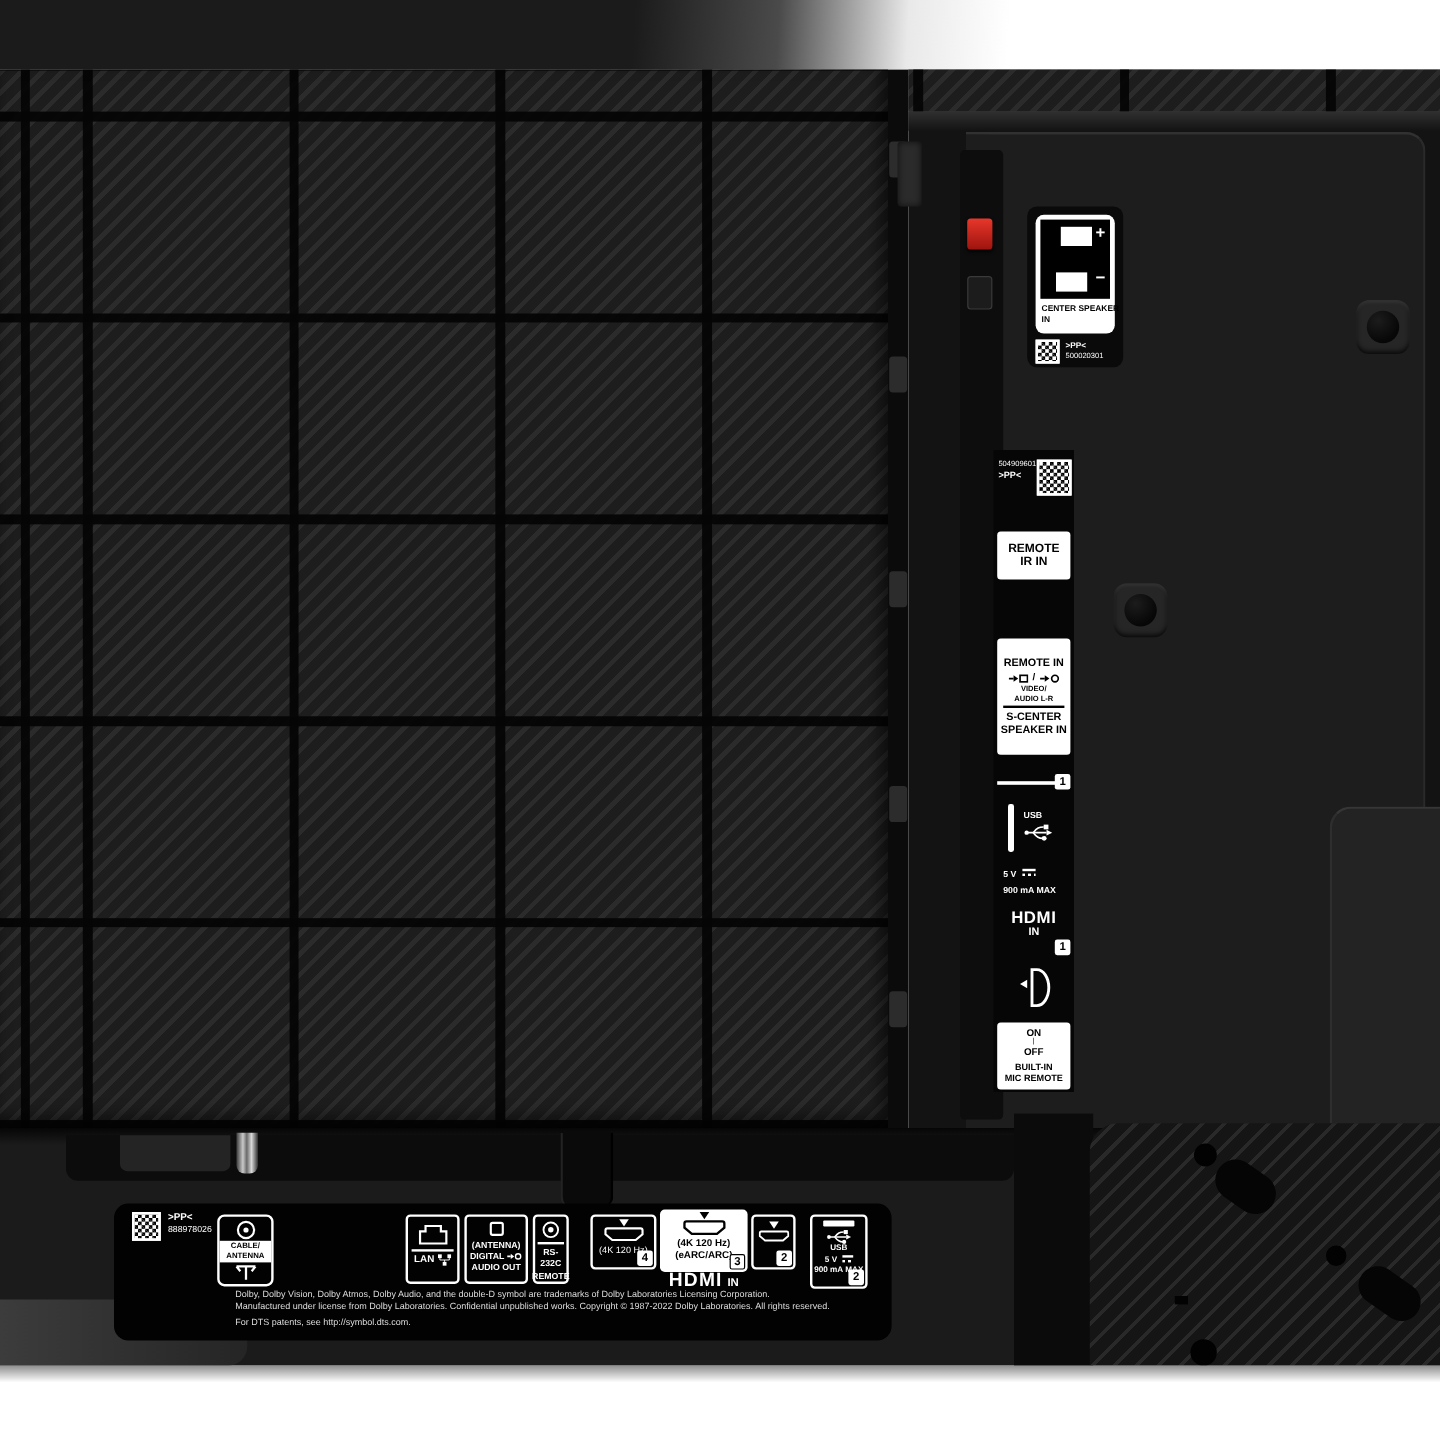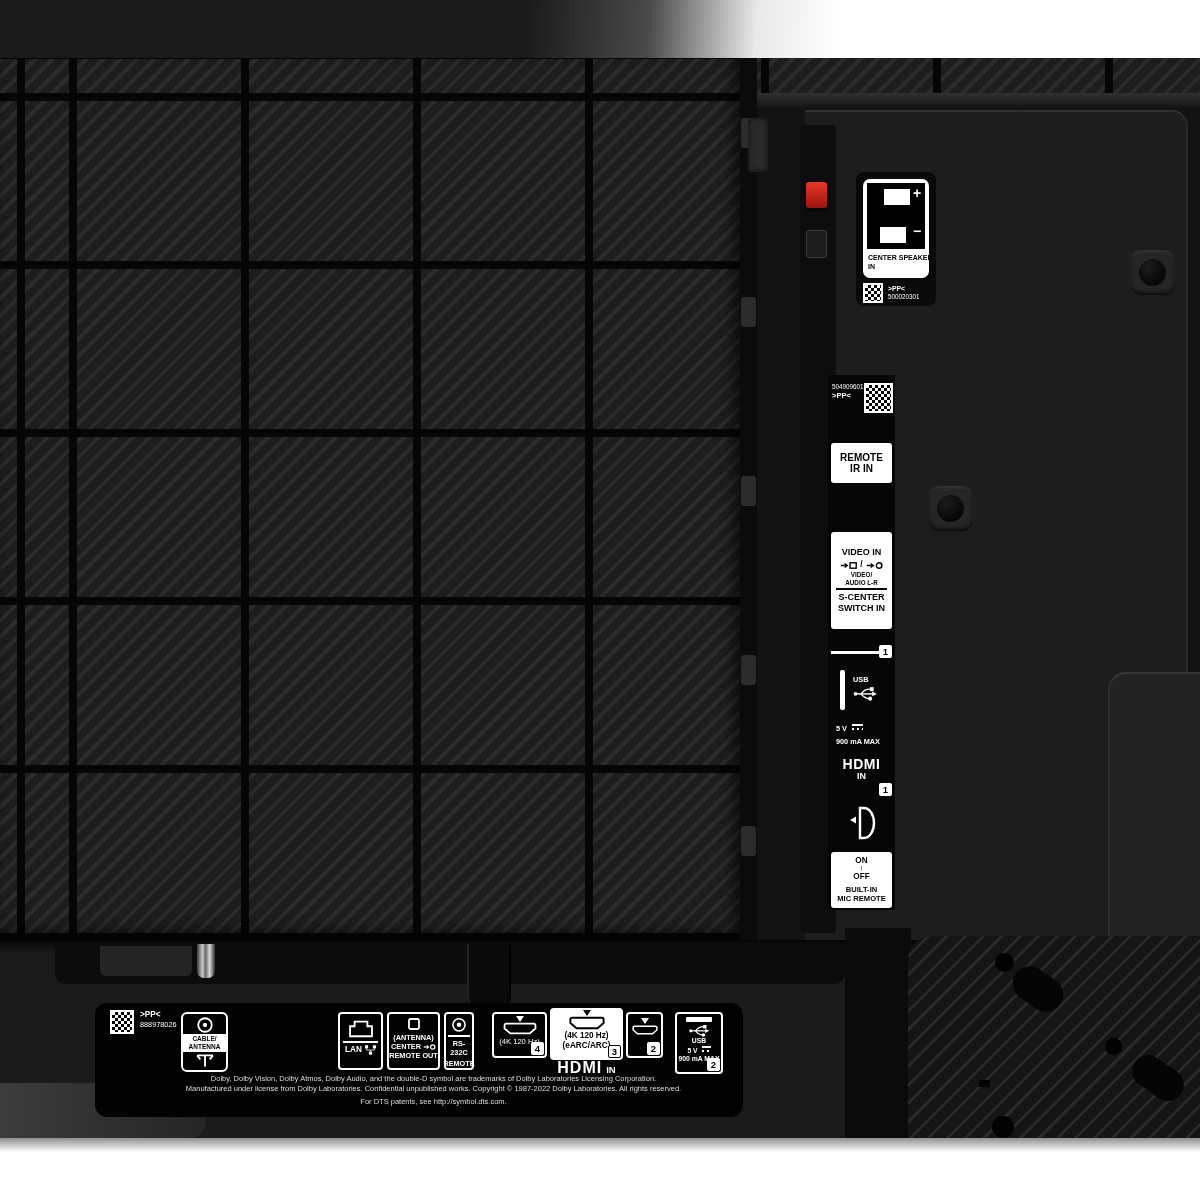--- a/index.html
+++ b/index.html
@@ -118,39 +118,39 @@
       </div>
       <div class="qr" style="width:26px;height:26px"></div>
     </div>
 
     <div class="a wbox" style="left:3px;top:68px;width:61px;height:40px">
       <div class="t10 bb">REMOTE</div>
       <div class="t10 bb">IR IN</div>
     </div>
 
     <div class="a wbox" style="left:3px;top:157px;width:61px;height:97px">
-      <div class="t9 bb">VIDEO IN</div>
+      <div class="t9 bb">REMOTE IN</div>
       <div class="row" style="gap:3px;margin:2px 0 1px 0;color:#000">
         <svg width="17" height="9" viewBox="0 0 22 11">
           <path d="M1 5.5h5" stroke="#000" stroke-width="2" fill="none"></path>
           <polygon points="6,2 11,5.5 6,9" fill="#000"></polygon>
           <rect x="13" y="2" width="8" height="7" fill="none" stroke="#000" stroke-width="1.8"></rect>
         </svg>
         <span class="t8 b">/</span>
         <svg width="17" height="9" viewBox="0 0 22 11">
           <path d="M1 5.5h5" stroke="#000" stroke-width="2" fill="none"></path>
           <polygon points="6,2 11,5.5 6,9" fill="#000"></polygon>
           <circle cx="17" cy="5.5" r="3.6" fill="none" stroke="#000" stroke-width="1.8"></circle>
         </svg>
       </div>
       <div class="t6 b">VIDEO/</div>
       <div class="t6 b">AUDIO L-R</div>
       <div class="hr"></div>
       <div class="t9 bb">S-CENTER</div>
-      <div class="t9 bb">SWITCH IN</div>
+      <div class="t9 bb">SPEAKER IN</div>
     </div>
 
     <div class="a" style="left:3px;top:276px;width:49px;height:3px;background:#fff"></div>
     <div class="a badge" style="left:51px;top:270px">1</div>
 
     <div class="a" style="left:12px;top:295px;width:5px;height:40px;background:#fff;border-radius:2px"></div>
     <div class="a col" style="left:25px;top:300px;align-items:flex-start">
       <div class="t7 b">USB</div>
       <svg width="24" height="15" viewBox="0 0 30 19" style="margin-top:2px">
         <circle cx="3" cy="10" r="2.3" fill="#fff"></circle>
@@ -244,28 +244,28 @@
         </svg>
       </div>
     </div>
 
     <div class="a obox" style="left:292px;top:9px;width:53px;height:58px;justify-content:flex-start">
       <svg width="14" height="14" viewBox="0 0 14 14" style="margin-top:3px">
         <rect x="2" y="2" width="10" height="10" rx="1.5" fill="none" stroke="#fff" stroke-width="1.8"></rect>
       </svg>
       <div class="t7 b" style="margin-top:2px">(ANTENNA)</div>
       <div class="row" style="gap:2px">
-        <span class="t7 b">CENTER</span>
+        <span class="t7 b">DIGITAL</span>
         <svg width="13" height="8" viewBox="0 0 18 11">
           <path d="M1 5.5h4" stroke="#fff" stroke-width="1.8" fill="none"></path>
           <polygon points="5,2.5 9,5.5 5,8.5" fill="#fff"></polygon>
           <circle cx="13.5" cy="5.5" r="3" fill="none" stroke="#fff" stroke-width="1.6"></circle>
         </svg>
       </div>
-      <div class="t7 b">REMOTE OUT</div>
+      <div class="t7 b">AUDIO OUT</div>
     </div>
 
     <div class="a obox" style="left:349px;top:9px;width:30px;height:58px;justify-content:flex-start">
       <svg width="16" height="16" viewBox="0 0 18 18" style="margin-top:3px">
         <circle cx="9" cy="9" r="7" fill="none" stroke="#fff" stroke-width="1.8"></circle>
         <circle cx="9" cy="9" r="2.6" fill="#fff"></circle>
       </svg>
       <div class="whr"></div>
       <div class="t7 b">RS-232C</div>
       <div class="t7 b" style="margin-top:2px">REMOTE</div>
@@ -316,21 +316,21 @@
       </svg>
       <div class="t65 b">USB</div>
       <div class="row" style="gap:4px;margin-top:1px">
         <span class="t65 b">5 V</span>
         <span class="dc" style="width:9px"></span>
       </div>
       <div class="t65 b" style="white-space:nowrap">900 mA MAX</div>
       <div class="a badge" style="right:1px;bottom:1px">2</div>
     </div>
 
-    <div class="a" style="left:86px;top:71px;width:505px;color:#dedede;font-size:7.5px;line-height:1.32;text-align:center">
+    <div class="a" style="left:101px;top:71px;width:505px;color:#dedede;font-size:7.5px;line-height:1.32;text-align:left">
       <div style="white-space:nowrap">Dolby, Dolby Vision, Dolby Atmos, Dolby Audio, and the double-D symbol are trademarks of Dolby Laboratories Licensing Corporation.</div>
       <div style="white-space:nowrap">Manufactured under license from Dolby Laboratories. Confidential unpublished works. Copyright © 1987-2022 Dolby Laboratories. All rights reserved.</div>
       <div style="margin-top:3px;white-space:nowrap">For DTS patents, see http://symbol.dts.com.</div>
     </div>
   </div>
 
   <div class="a" style="left:0;top:1138px;width:1200px;height:62px;background:linear-gradient(#8f8f8f,#ffffff 14px)"></div>
 
 </div>
 

